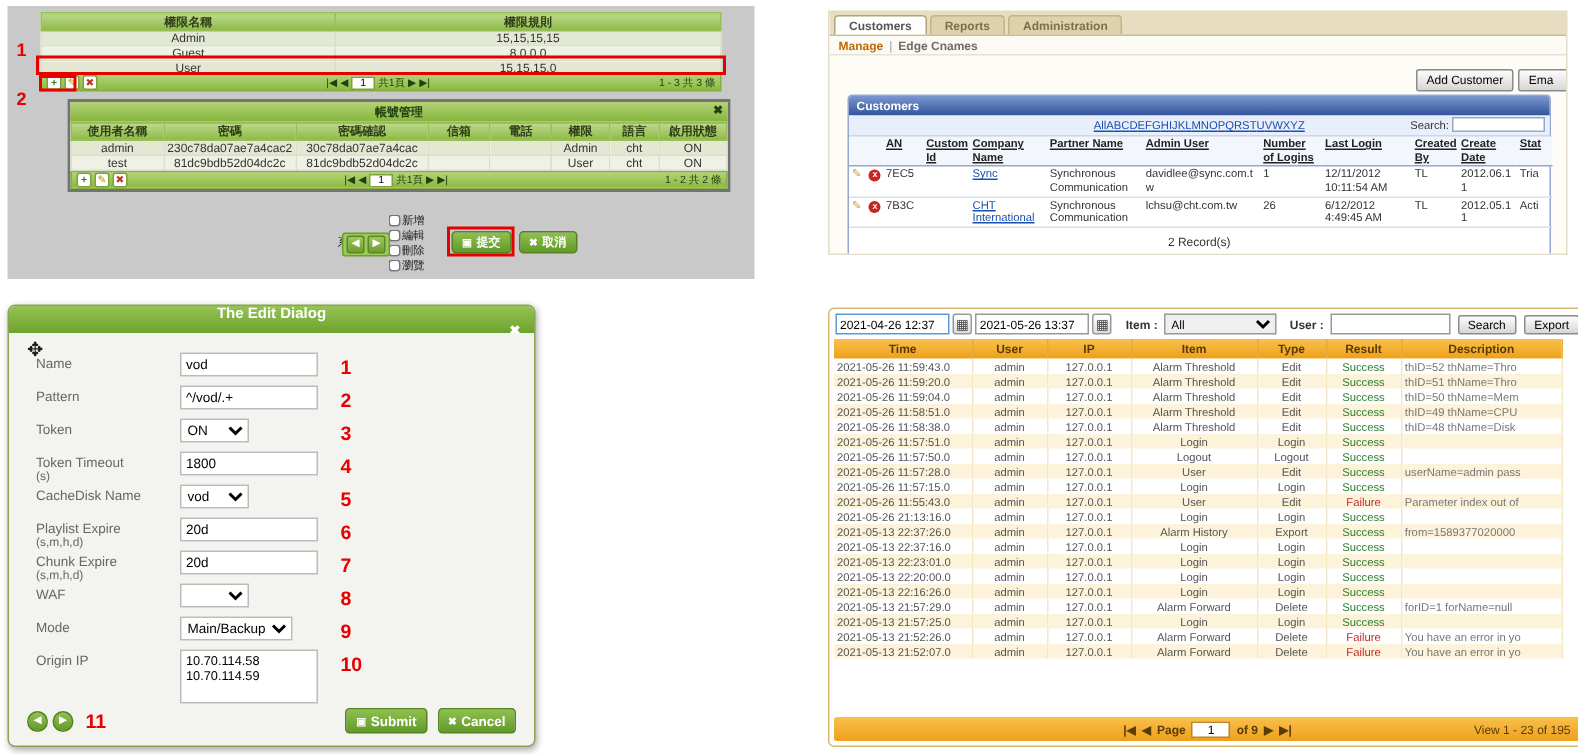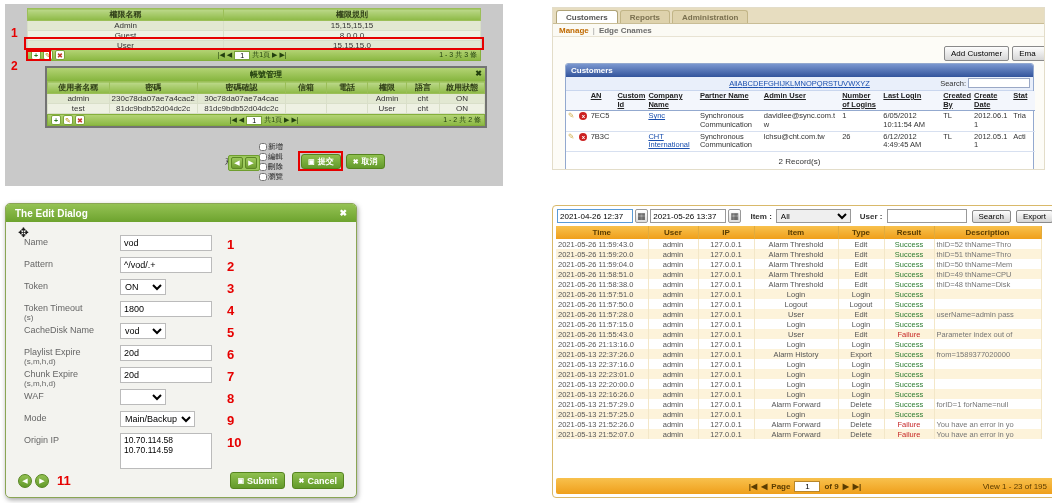--- a/index.html
+++ b/index.html
@@ -76,21 +76,21 @@
   .cust-table th { font-size:7.5px; color:#222; text-decoration:underline; text-align:left; vertical-align:top; padding:1px 2px; border-bottom:1px solid #93a9cf; background:#f3f6fc; line-height:1.15; }
   .cust-table td { font-size:7.5px; padding:1px 2px; border-bottom:1px solid #d7e0f0; vertical-align:top; line-height:1.15; word-break:break-word; }
   .cell-link { color:#1a4fae; text-decoration:underline; cursor:pointer; }
   .cust-edit { color:#caa53a; cursor:pointer; font-size:7.5px; }
   .cust-del { color:#fff; background:#cc2222; border-radius:50%; width:8px; height:8px; display:inline-block; font-size:6px; line-height:8px; text-align:center; cursor:pointer; font-weight:bold; }
   .records-info { text-align:center; font-size:8px; padding:5px 0 6px; color:#333; }
 
   
   .panel-bl { left:5px; top:203px; width:352px; height:295px; }
   .edit-dialog { position:relative; width:100%; height:100%; border:1px solid #8aa554; border-radius:5px; background:#f3f3ef; box-shadow:1px 2px 5px rgba(0,0,0,.35); }
-  .edit-titlebar { height:18px; background:linear-gradient(#95c254,#6da32e); border-radius:4px 4px 0 0; color:#fff; font-weight:bold; font-size:10px; display:flex; align-items:center; padding:0 9px; }
+  .edit-titlebar { height:18px; background:linear-gradient(#95c254,#6da32e); border-radius:4px 4px 0 0; color:#fff; font-weight:bold; font-size:10px; display:flex; align-items:center; padding:0 9px;flex-direction:column; }
   .edit-close { margin-left:auto; cursor:pointer; font-size:9px; }
   .move-cursor { position:absolute; left:12px; top:21px; font-size:13px; color:#1a1a1a; }
   .edit-body { padding:13px 30px 0 18px; }
   .field-row { display:flex; align-items:flex-start; min-height:22px; }
   .field-label { width:96px; color:#666; font-size:9px; padding-top:3px; line-height:1.1; }
   .field-label .sub { display:block; font-size:8px; }
   .field-control { min-width:100px; display:flex; }
   .field-control input { width:92px; border:1px solid #bbb; background:#fff; font-size:9px; font-family:inherit; padding:1px 3px; height:16px; }
   .field-control select { min-width:46px; height:16px; border:1px solid #bbb; background:#fff; font-size:9px; font-family:inherit; }
   .field-control textarea { width:92px; height:36px; border:1px solid #bbb; background:#fff; font-size:8.5px; font-family:inherit; padding:1px 3px; resize:none; }
@@ -321,21 +321,21 @@
         <tbody>
             <tr>
               <td><span class="cust-edit">✎</span></td>
               <td><span class="cust-del">x</span></td>
               <td>7EC5</td>
               <td></td>
               <td class="cell-link">Sync</td>
               <td>Synchronous Communication</td>
               <td>davidlee@sync.com.tw</td>
               <td>1</td>
-              <td>6/05/2012 10:11:54 AM</td>
+              <td>12/11/2012 10:11:54 AM</td>
               <td>TL</td>
               <td>2012.06.11</td>
               <td>Tria</td>
             </tr>
             <tr>
               <td><span class="cust-edit">✎</span></td>
               <td><span class="cust-del">x</span></td>
               <td>7B3C</td>
               <td></td>
               <td class="cell-link">CHT International</td>

